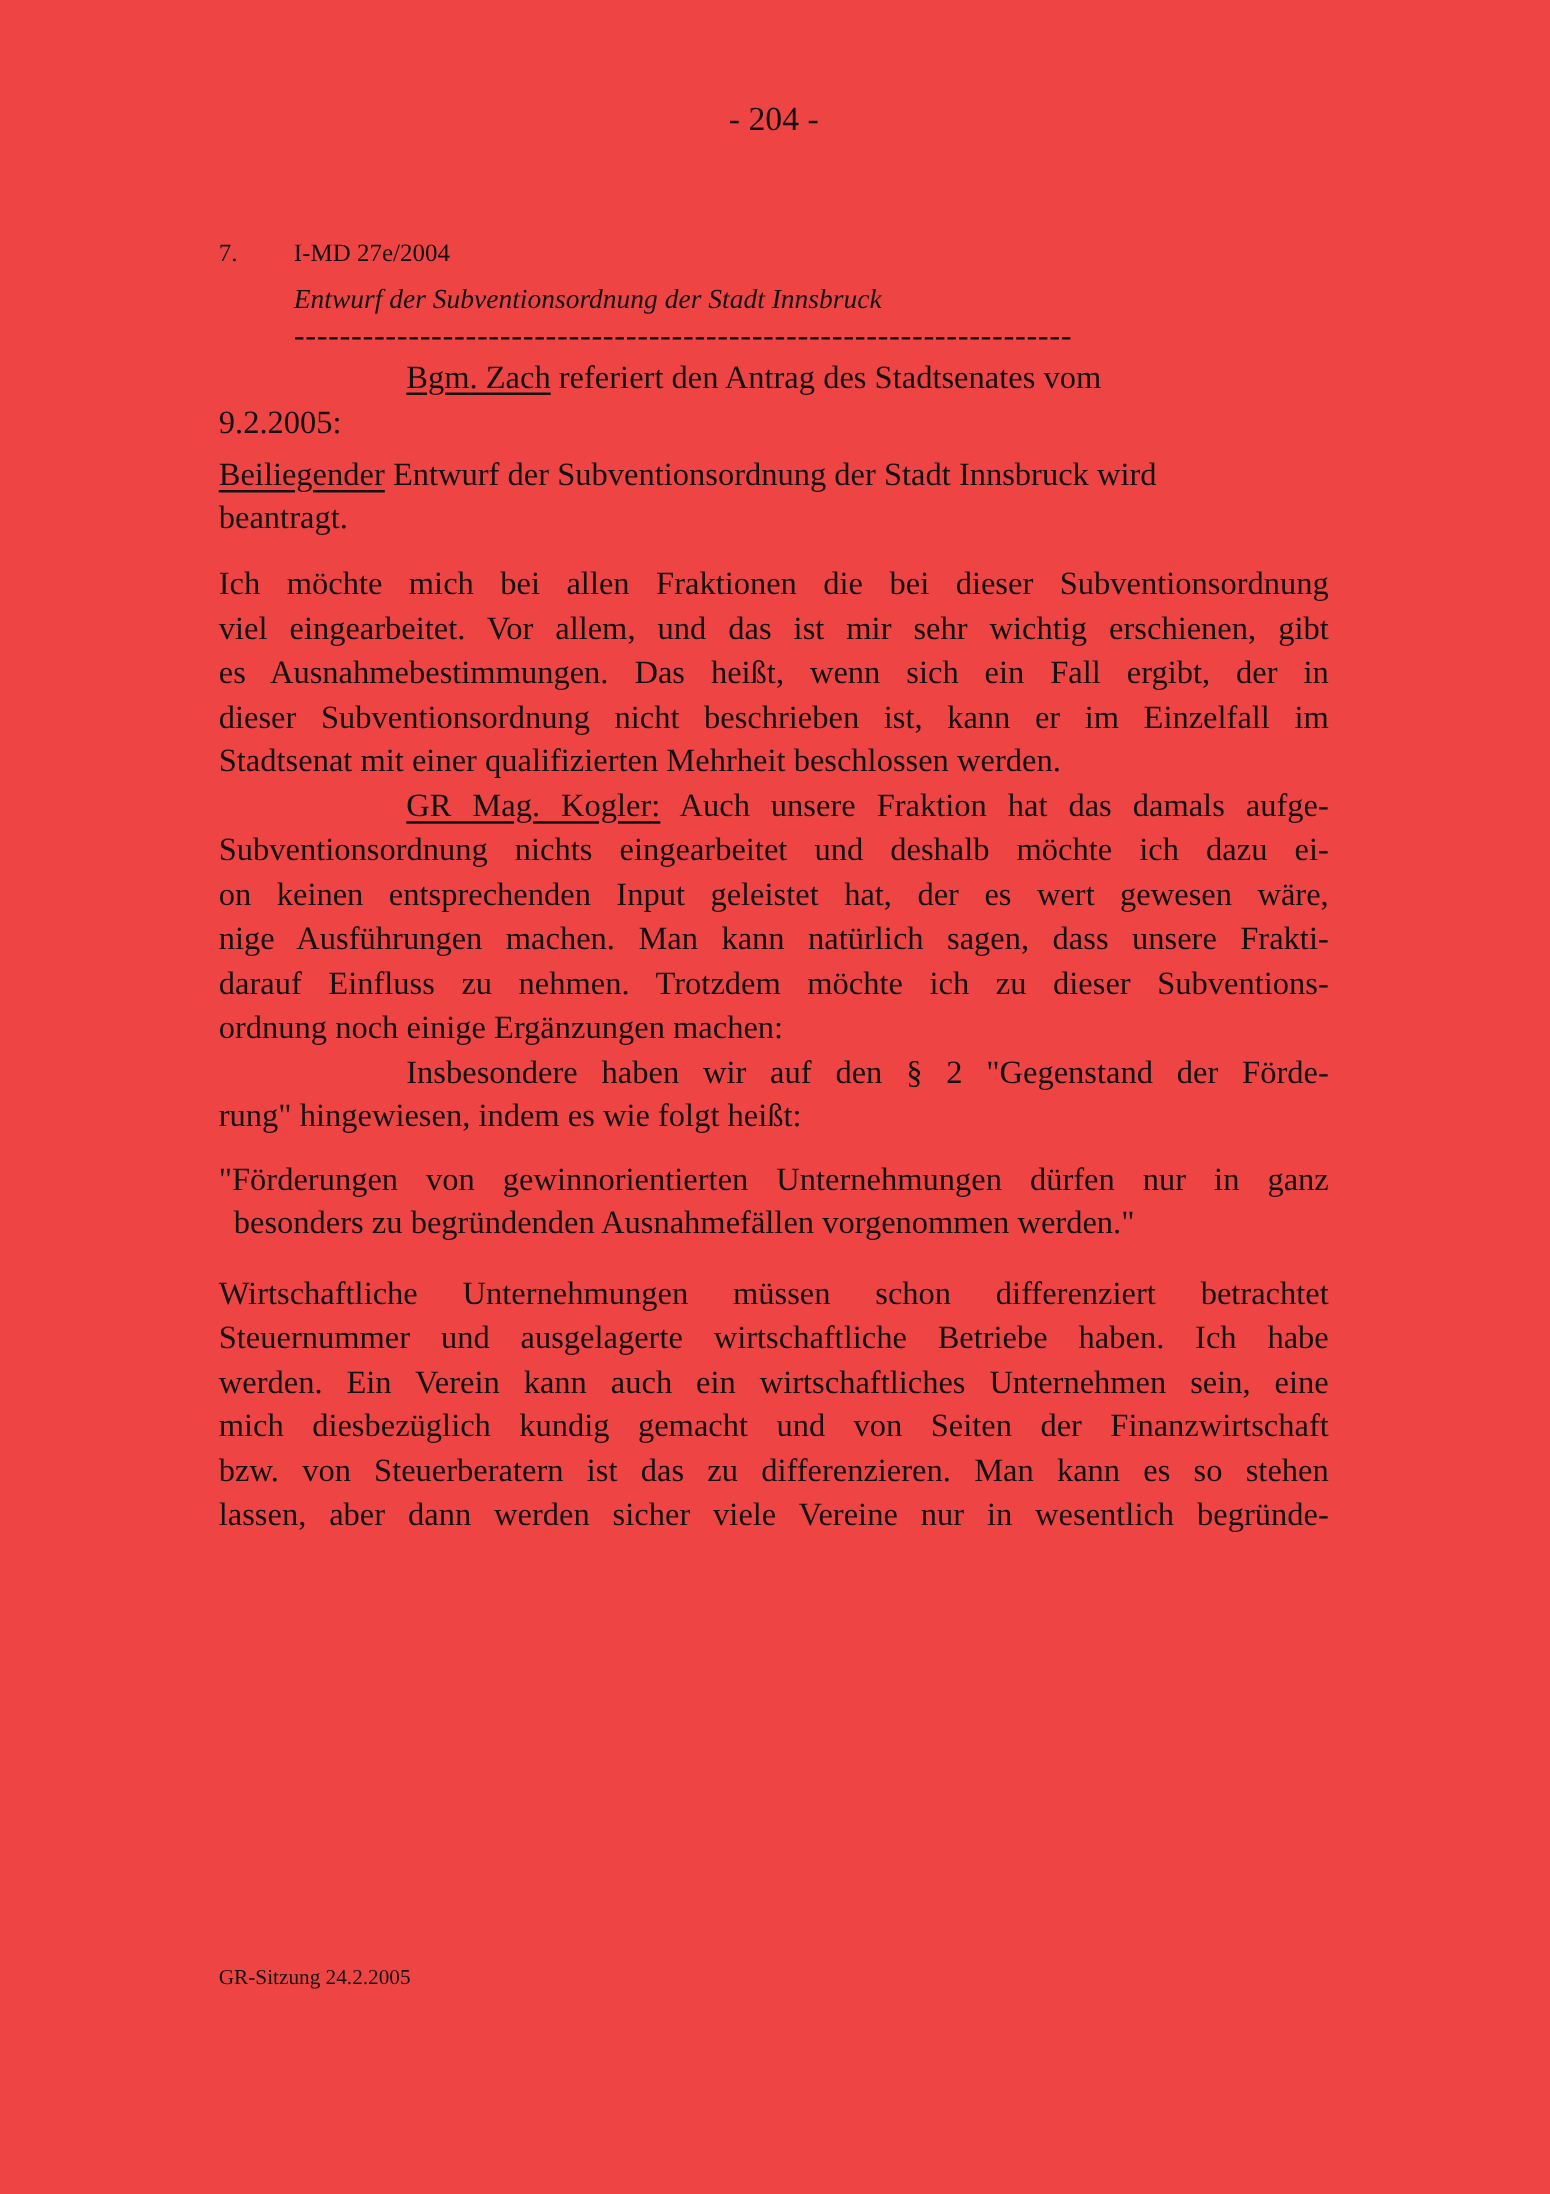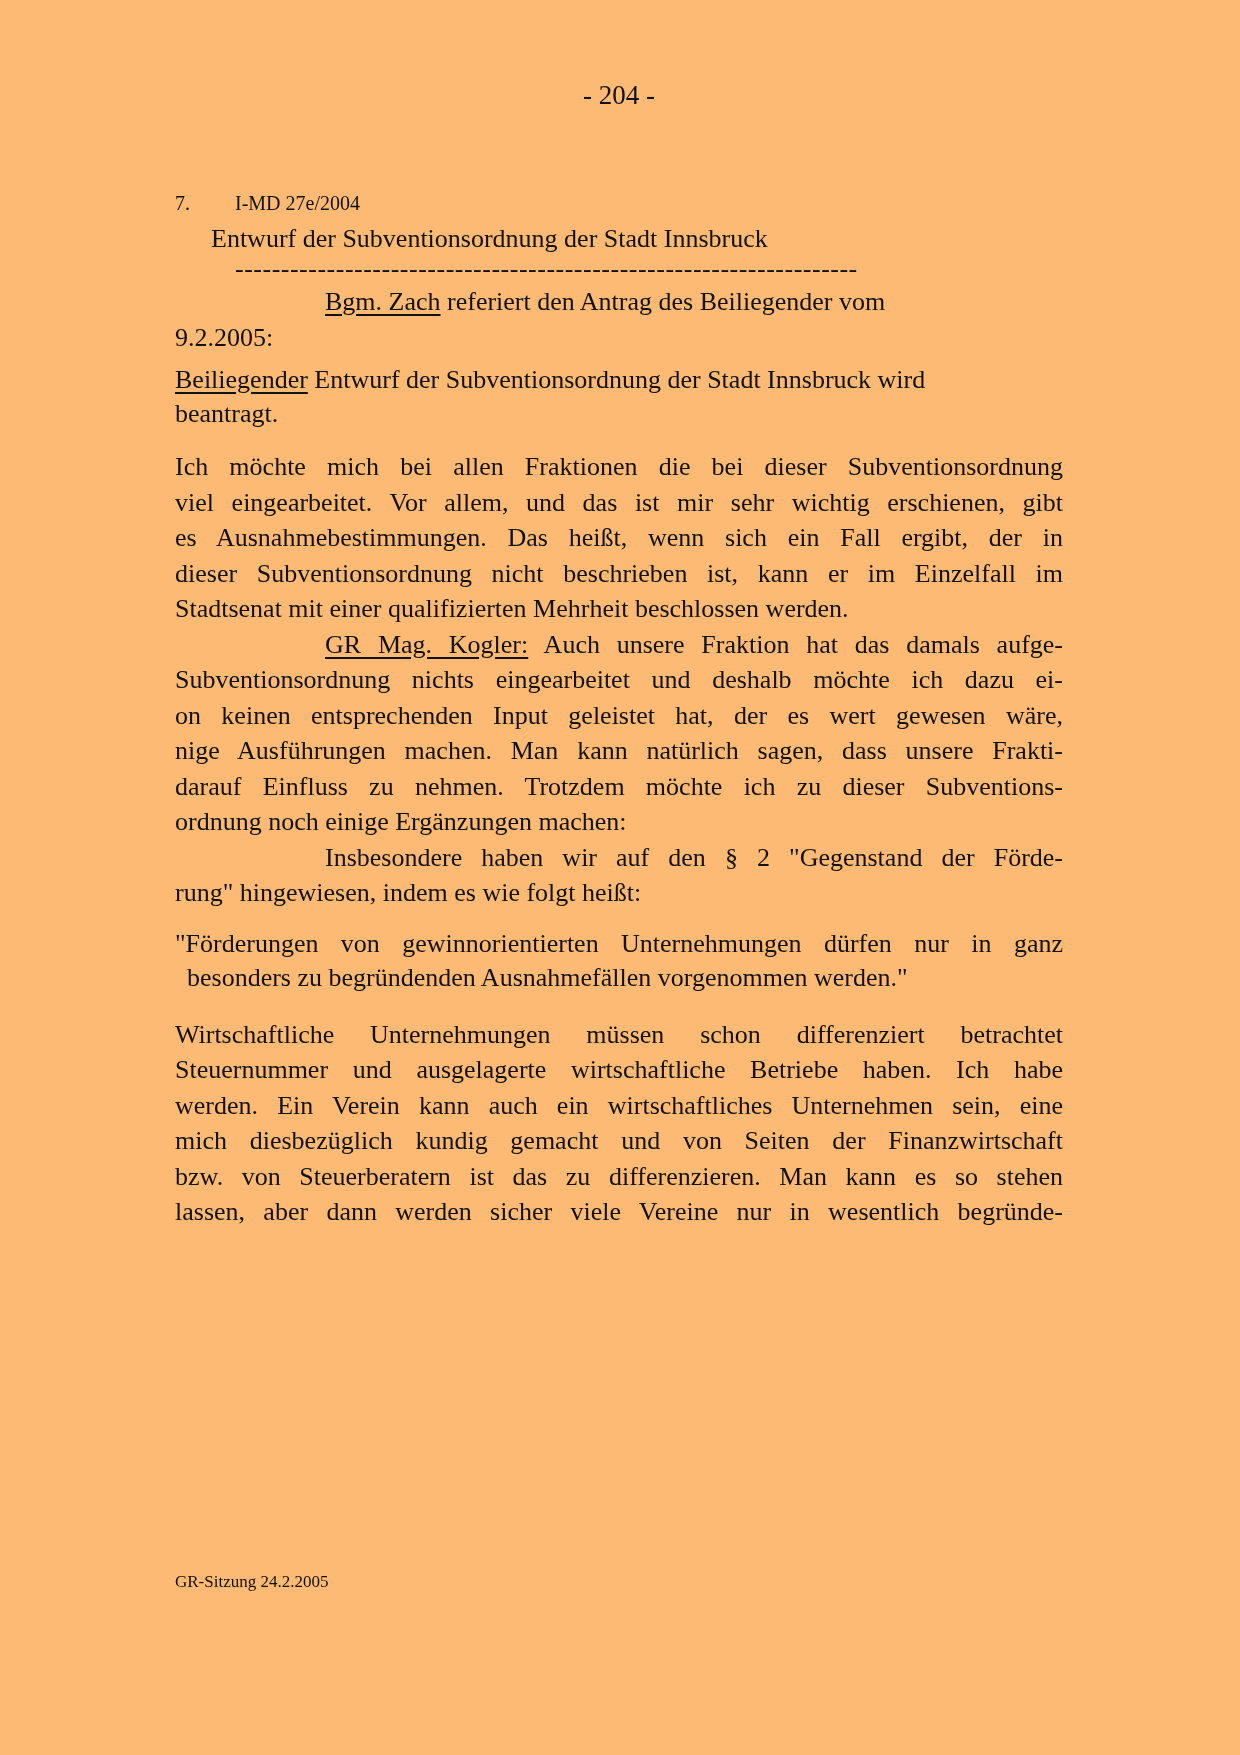--- a/index.html
+++ b/index.html
@@ -1,43 +1,44 @@
 <!DOCTYPE html>
 <html><head>
 <meta charset="utf-8">
 <style>
   html, body { margin: 0; padding: 0; background: #ffffff; }
   .page {
     position: relative;
     width: 1240px;
     height: 1755px;
-    background: #fdba74;
+    background: #ef4444;
     color: #121212;
     font-family: "Liberation Serif", "DejaVu Serif", serif;
     overflow: hidden;
   }
   .content {
     position: absolute;
     left: 175px;
     top: 0;
     width: 888px;
   }
   .page-number {
     margin-top: 80px;
     font-size: 27px;
     line-height: 30px;
     text-align: center;
   }
   .item-block { margin-top: 76px; }
   .item-row { line-height: 35px; font-size: 20px; }
   .item-no { display: inline-block; width: 60px; }
   .item-title {
-    margin-left: 36px;
-    font-size: 26px;
+    margin-left: 60px;
+    font-size: 22px;
     line-height: 35px;
+    font-style: italic;
   }
   .item-divider {
     margin-left: 60px;
     font-size: 26px;
     line-height: 26px;
     letter-spacing: 0.5px;
     white-space: nowrap;
   }
   .para { margin: 0; }
   .line {
@@ -71,21 +72,21 @@
 
     <div class="page-number">- 204 -</div>
 
     <div class="item-block">
       <div class="item-row"><span class="item-no">7.</span><span>I-MD 27e/2004</span></div>
       <div class="item-title">Entwurf der Subventionsordnung der Stadt Innsbruck</div>
       <div class="item-divider">--------------------------------------------------------------------</div>
     </div>
 
     <div class="para mt-intro">
-      <div class="line ll ind150"><span class="u">Bgm. Zach</span><span> referiert den Antrag des Beiliegender vom</span></div>
+      <div class="line ll ind150"><span class="u">Bgm. Zach</span><span> referiert den Antrag des Stadtsenates vom</span></div>
       <div class="line ll">9.2.2005:</div>
     </div>
 
     <div class="para mt-motion lh34">
       <div class="line ll"><span class="u">Beiliegender</span><span> Entwurf der Subventionsordnung der Stadt Innsbruck wird</span></div>
       <div class="line ll">beantragt.</div>
     </div>
 
     <div class="para mt-para1">
       <div class="line jl">Ich möchte mich bei allen Fraktionen die bei dieser Subventionsordnung</div>

